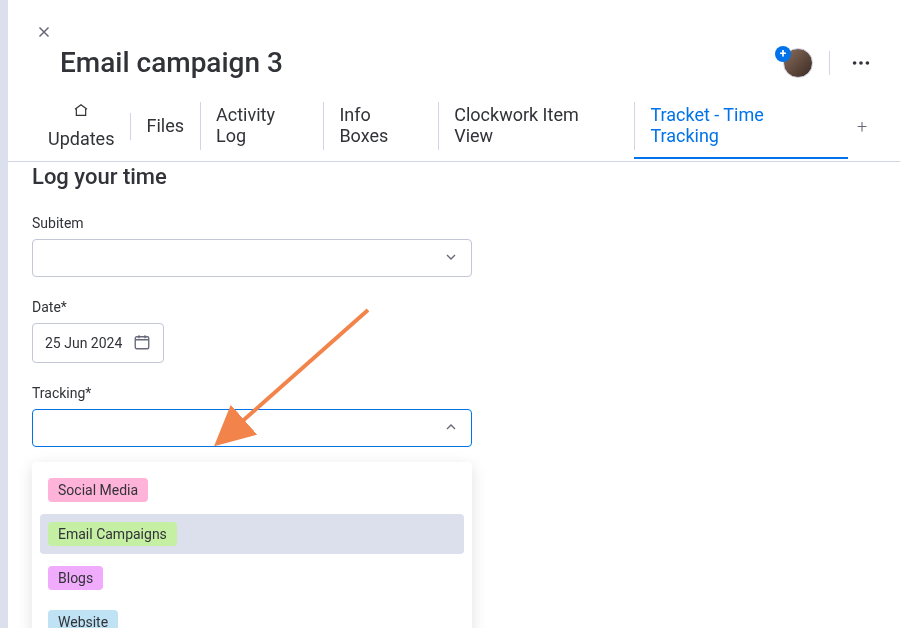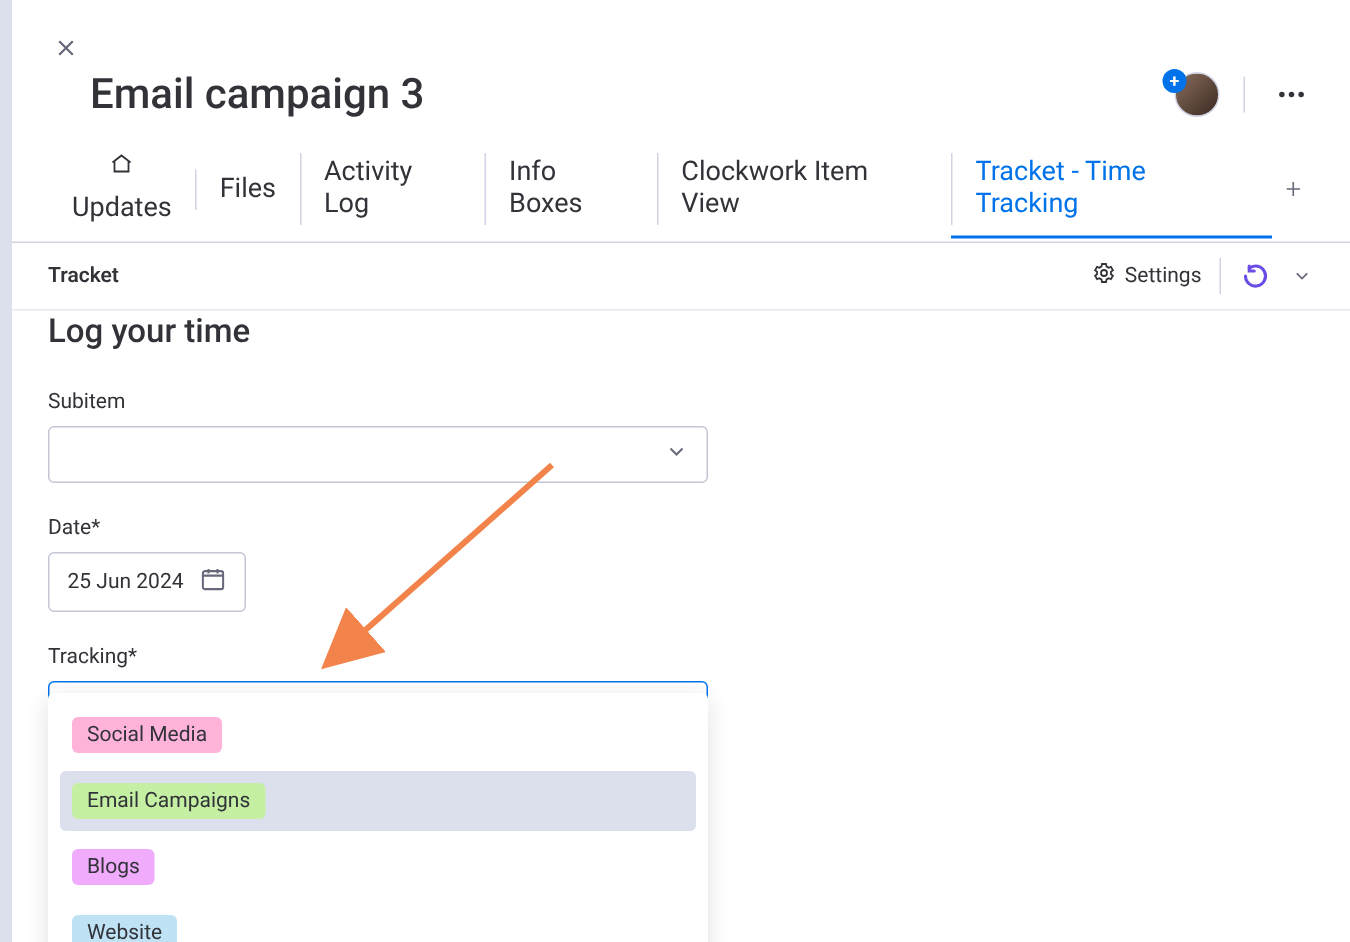--- a/index.html
+++ b/index.html
@@ -295,46 +295,20 @@
         <div class="tab">
           <span>Clockwork Item View</span>
         </div>
         <div class="tab active">
           <span>Tracket - Time Tracking</span>
         </div>
       </div>
     <div class="add-tab">+</div>
   </div>
 
-  <div class="subheader">
-    <div class="subheader-left">Tracket</div>
-    <div class="subheader-right">
-      <div class="settings-link">
-        <span>
-          <svg viewBox="0 0 24 24" fill="none" stroke="currentColor" stroke-width="1.8">
-            <circle cx="12" cy="12" r="3"></circle>
-            <path d="M19 12a7 7 0 0 0-.1-1.2l2-1.5-2-3.4-2.3.9a7 7 0 0 0-2-1.2L14 3h-4l-.6 2.6a7 7 0 0 0-2 1.2l-2.3-.9-2 3.4 2 1.5A7 7 0 0 0 5 12c0 .4 0 .8.1 1.2l-2 1.5 2 3.4 2.3-.9a7 7 0 0 0 2 1.2L10 21h4l.6-2.6a7 7 0 0 0 2-1.2l2.3.9 2-3.4-2-1.5c.1-.4.1-.8.1-1.2Z"></path>
-          </svg>
-        </span>
-        <span>Settings</span>
-      </div>
-      <div class="vdiv"></div>
-      <div class="tracket-logo">
-        <svg viewBox="0 0 24 24" fill="none" stroke="#6b4de6" stroke-width="2.5" stroke-linecap="round">
-          <path d="M4 12a8 8 0 1 0 3-6.2"></path>
-          <path d="M7 4v4h4" stroke="#6b4de6"></path>
-        </svg>
-      </div>
-      <div class="chev-down">
-        <svg viewBox="0 0 24 24" fill="none" stroke="currentColor" stroke-width="2">
-            <path d="M6 9l6 6 6-6"></path>
-          </svg>
-      </div>
-    </div>
-  </div>
 
   <div class="content">
     <div class="section-title">Log your time</div>
 
     <div class="field">
       <div class="field-label">Subitem</div>
       <div class="select-box">
         <span></span>
         <span class="chev">
           <svg viewBox="0 0 24 24" fill="none" stroke="currentColor" stroke-width="2">

